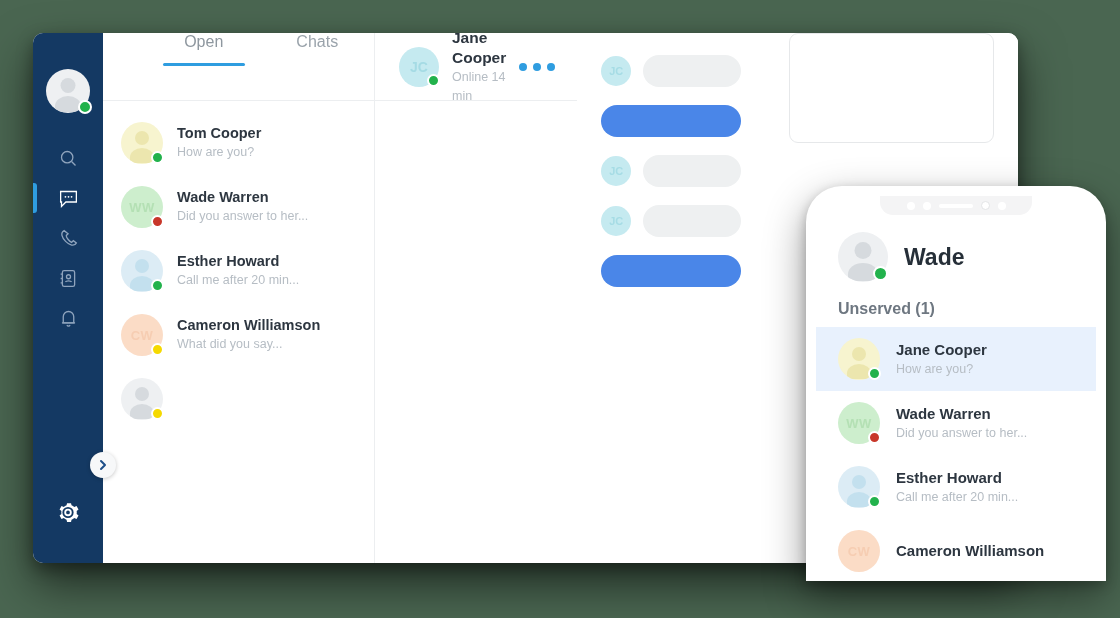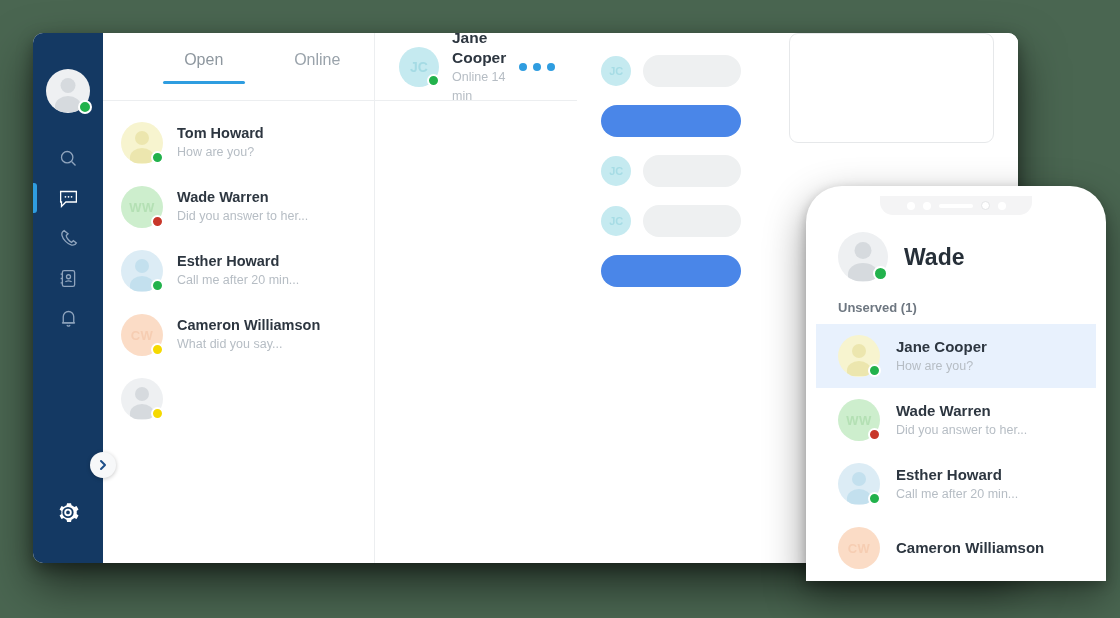--- a/index.html
+++ b/index.html
@@ -69,21 +69,21 @@
   #collapse-toggle svg { width: 12px; height: 12px; }
   #collapse-toggle svg path { stroke: #1d4e89; stroke-width: 2; fill: none; }
 
   
   #conv-panel {
     width: 272px; flex: 0 0 272px;
     background: #fff; border-right: 1px solid #eceef0;
     display: flex; flex-direction: column;
   }
   #conv-tabs {
-    height: 68px; display: flex; align-items: center;
+    height: 68px; display: flex; align-items: flex-start;
     border-bottom: 1px solid #eceef0;
     padding-left: 44px;
   }
   .conv-tab {
     flex: 1; text-align: center; padding-bottom: 14px;
     font-size: 16px; color: #9aa3ab; cursor: pointer; position: relative;
   }
   .conv-tab.active { color: #8e979f; }
   .conv-tab.active::after {
     content: ""; position: absolute; left: 16px; right: 16px; bottom: -1px;
@@ -169,21 +169,21 @@
   }
   .notch-hole { width: 8px; height: 8px; border-radius: 50%; background: #fff; }
   .notch-speaker { width: 34px; height: 4px; border-radius: 2px; background: #fff; }
   .notch-cam { width: 9px; height: 9px; border-radius: 50%; background: #fff; border: 1.5px solid #e3e4e6; }
 
   #phone-head { display: flex; align-items: center; gap: 16px; padding: 36px 0 0 22px; }
   #phone-head-avatar { position: relative; width: 50px; height: 50px; flex: 0 0 50px; }
   #phone-head-avatar .circ { width: 50px; height: 50px; border-radius: 50%; background: #eef0f2; overflow: hidden; position: relative; }
   #phone-head-avatar .dot { width: 15px; height: 15px; right: 0px; bottom: 1px; background: #22b24c; }
   #phone-title { font-size: 23px; font-weight: bold; color: #262f38; }
-  #phone-section-label { font-size: 13px; font-weight: bold; color: #6e7781; padding: 18px 0 9px 22px; }
+  #phone-section-label { font-size: 16px; font-weight: bold; color: #6e7781; padding: 18px 0 9px 22px; }
 
   .ph-item { display: flex; align-items: center; gap: 16px; padding: 11px 22px; }
   .ph-item.sel { background: #e8f1fd; }
   .ph-ava { position: relative; width: 42px; height: 42px; flex: 0 0 42px; }
   .ph-ava .circ {
     width: 42px; height: 42px; border-radius: 50%; overflow: hidden; position: relative;
     display: flex; align-items: center; justify-content: center;
     font-size: 13px; font-weight: bold; letter-spacing: .5px;
   }
   .ph-ava .dot { width: 13px; height: 13px; right: -1px; bottom: 0; }
@@ -252,33 +252,33 @@
       <svg viewBox="0 0 24 24">
         <path fill="#ffffff" stroke="none" d="M12 8.4a3.6 3.6 0 1 0 0 7.2 3.6 3.6 0 0 0 0-7.2zm0 5.4a1.8 1.8 0 1 1 0-3.6 1.8 1.8 0 0 1 0 3.6z"></path>
         <path fill="#ffffff" stroke="none" d="M20.3 13.5a8.6 8.6 0 0 0 0-3l1.8-1.4-1.9-3.3-2.2.8a8.6 8.6 0 0 0-2.6-1.5L14.9 3h-3.8l-.5 2.1a8.6 8.6 0 0 0-2.6 1.5l-2.2-.8L3.9 9.1l1.8 1.4a8.6 8.6 0 0 0 0 3l-1.8 1.4 1.9 3.3 2.2-.8a8.6 8.6 0 0 0 2.6 1.5l.5 2.1h3.8l.5-2.1a8.6 8.6 0 0 0 2.6-1.5l2.2.8 1.9-3.3zM12 17.4A5.4 5.4 0 1 1 12 6.6a5.4 5.4 0 0 1 0 10.8z"></path>
       </svg>
     </div>
   </div>
 
   <div id="conv-panel">
     <div id="conv-tabs">
         <div class="conv-tab active">Open</div>
-        <div class="conv-tab">Online</div>
+        <div class="conv-tab">Chats</div>
       </div>
     <div id="conv-list">
         <div class="conv-item">
           <div class="conv-ava">
             <div class="circ" style="background: rgb(247, 244, 207);">
               <div class="ava-head" style="width: 14px; height: 14px; top: 9px; background: rgb(236, 230, 174);"></div>
               <div class="ava-body" style="width: 24px; height: 15px; top: 26px; background: rgb(236, 230, 174);"></div>
             </div>
             <span class="dot" style="background: rgb(34, 178, 76);"></span>
           </div>
           <div class="conv-txt">
-            <div class="conv-name">Tom Howard</div>
+            <div class="conv-name">Tom Cooper</div>
             <div class="conv-prev">How are you?</div>
           </div>
         </div>
         <div class="conv-item">
           <div class="conv-ava">
             <div class="circ" style="background: rgb(205, 238, 205);">
               <span style="color: rgb(180, 224, 180);">WW</span>
             </div>
             <span class="dot" style="background: rgb(200, 55, 42);"></span>
           </div>

